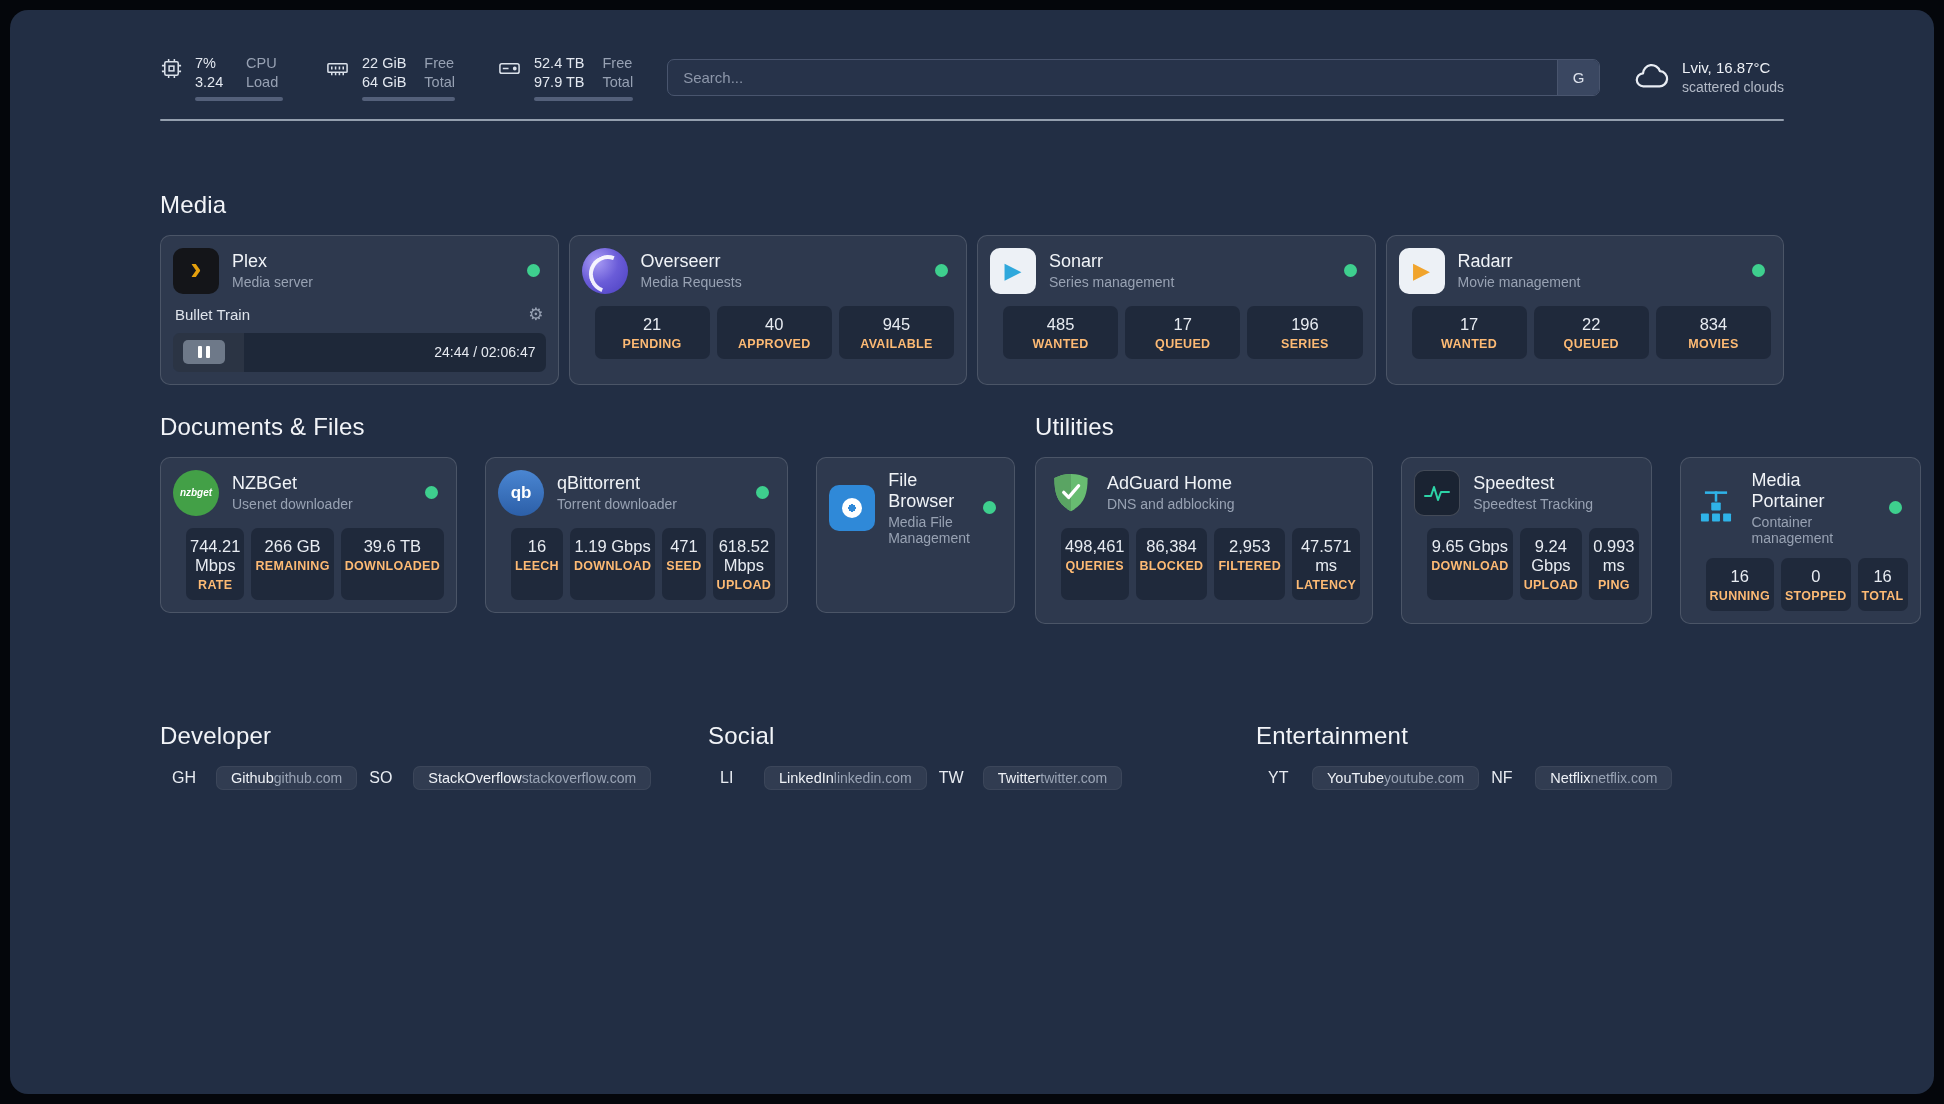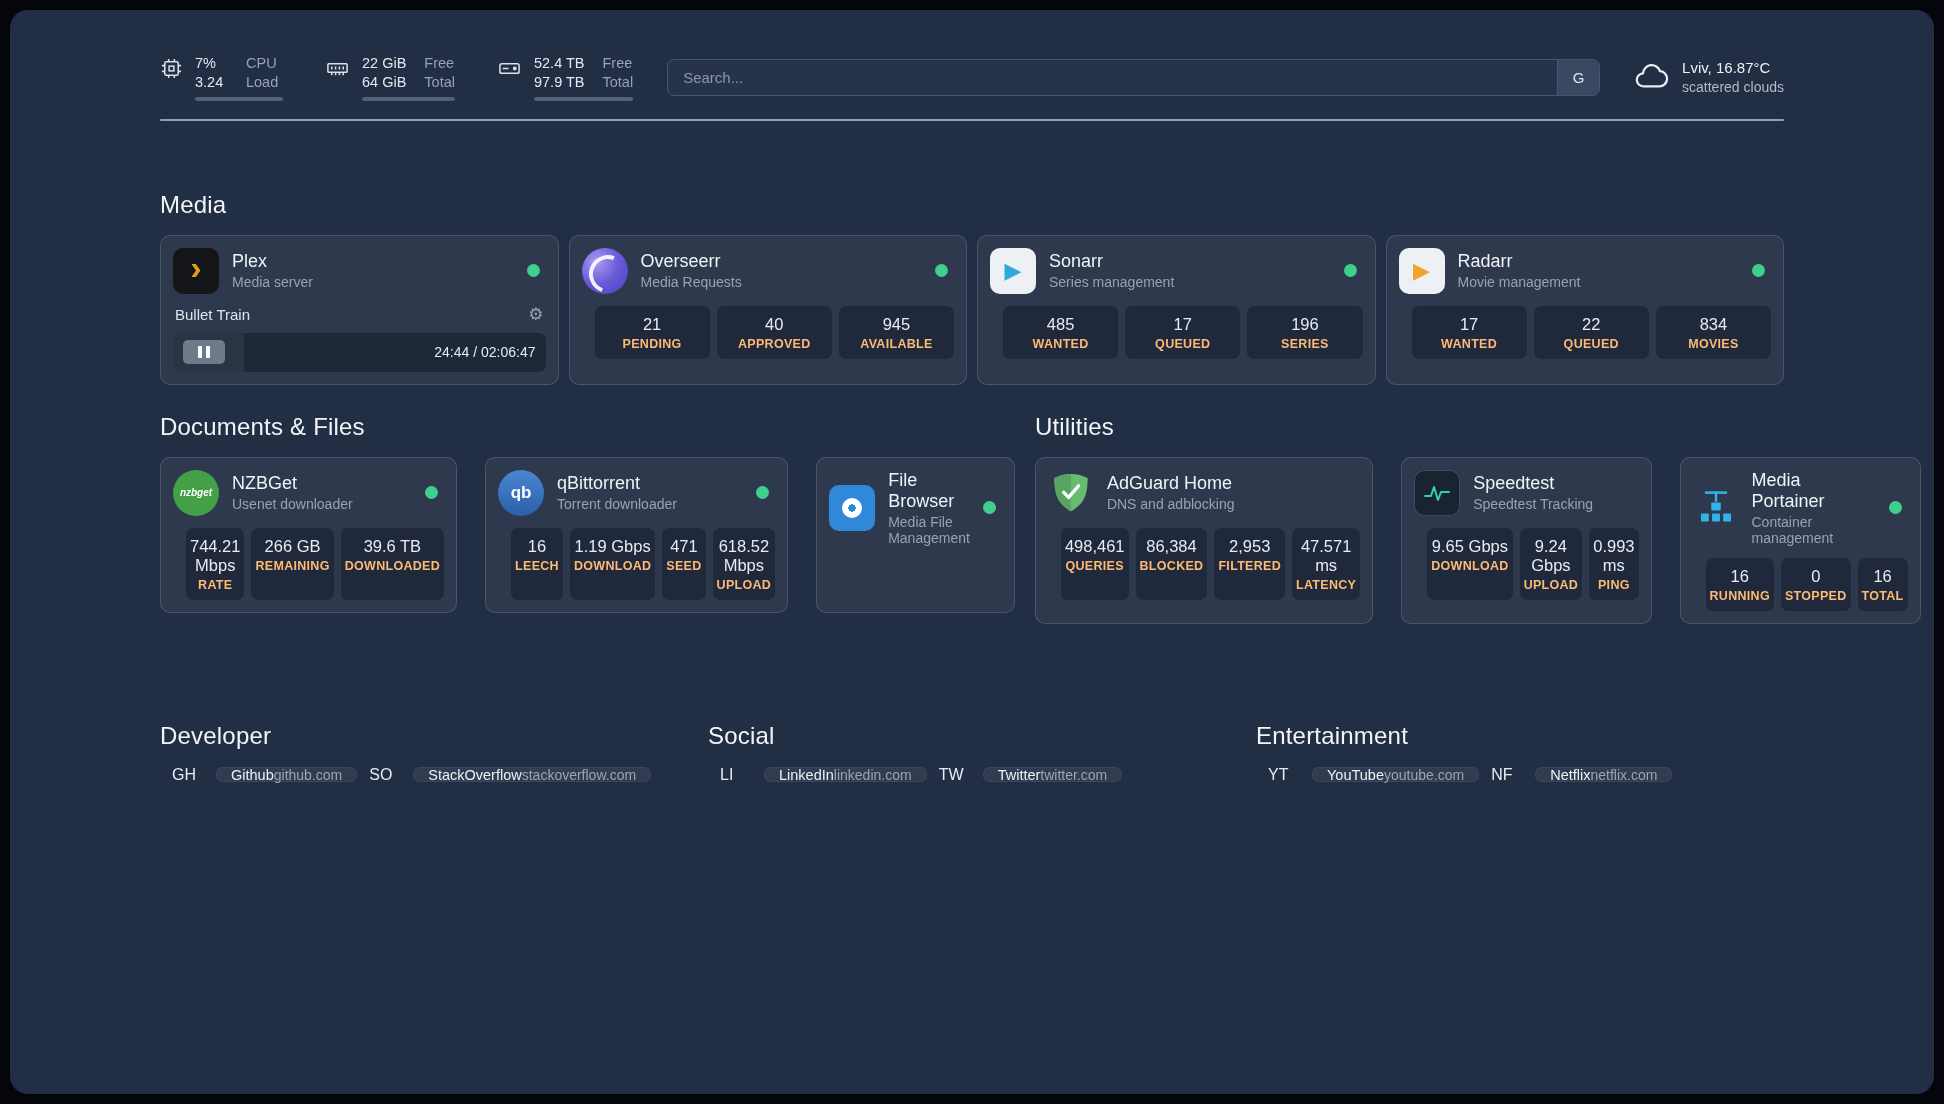--- a/index.html
+++ b/index.html
@@ -71,21 +71,21 @@
   .player-fill { position:absolute; left:0; top:0; bottom:0; background:rgba(255,255,255,0.06); }
   .pause-btn { position:relative; width:42px; height:24px; border:none; border-radius:5px; background:#6e7989; display:flex; align-items:center; justify-content:center; gap:4px; cursor:pointer; }
   .pbar { width:4px; height:12px; background:#fff; border-radius:1px; display:block; }
   .time { margin-left:auto; font-size:14px; color:#e6eaf1; position:relative; }
 
   
   .bookmarks { display:grid; grid-template-columns:repeat(3,1fr); gap:20px; margin-top:98px; }
   .bm-list { margin-top:16px; display:flex; flex-direction:row; }
   .bm-row { display:flex; align-items:center; }
   .bm-abbr { width:56px; flex:none; color:#e8ecf2; font-size:16px; padding-left:12px; }
-  .bm-pill { flex:1; display:flex; justify-content:space-between; align-items:center; background:rgba(255,255,255,0.07); border:1px solid rgba(255,255,255,0.05); border-radius:7px; height:15px; padding:0 14px; cursor:pointer; }
+  .bm-pill { flex:1; display:flex; justify-content:space-between; align-items:center; background:rgba(255,255,255,0.07); border:1px solid rgba(255,255,255,0.05); border-radius:7px; height:24px; padding:0 14px; cursor:pointer; }
   .bm-name { font-size:14.5px; color:#eef1f6; }
   .bm-url { font-size:14px; color:#9aa4b5; }
 </style>
 </head>
 <body>
 
 <div class="app">
 
   <div class="topbar">
     <div class="resources">

